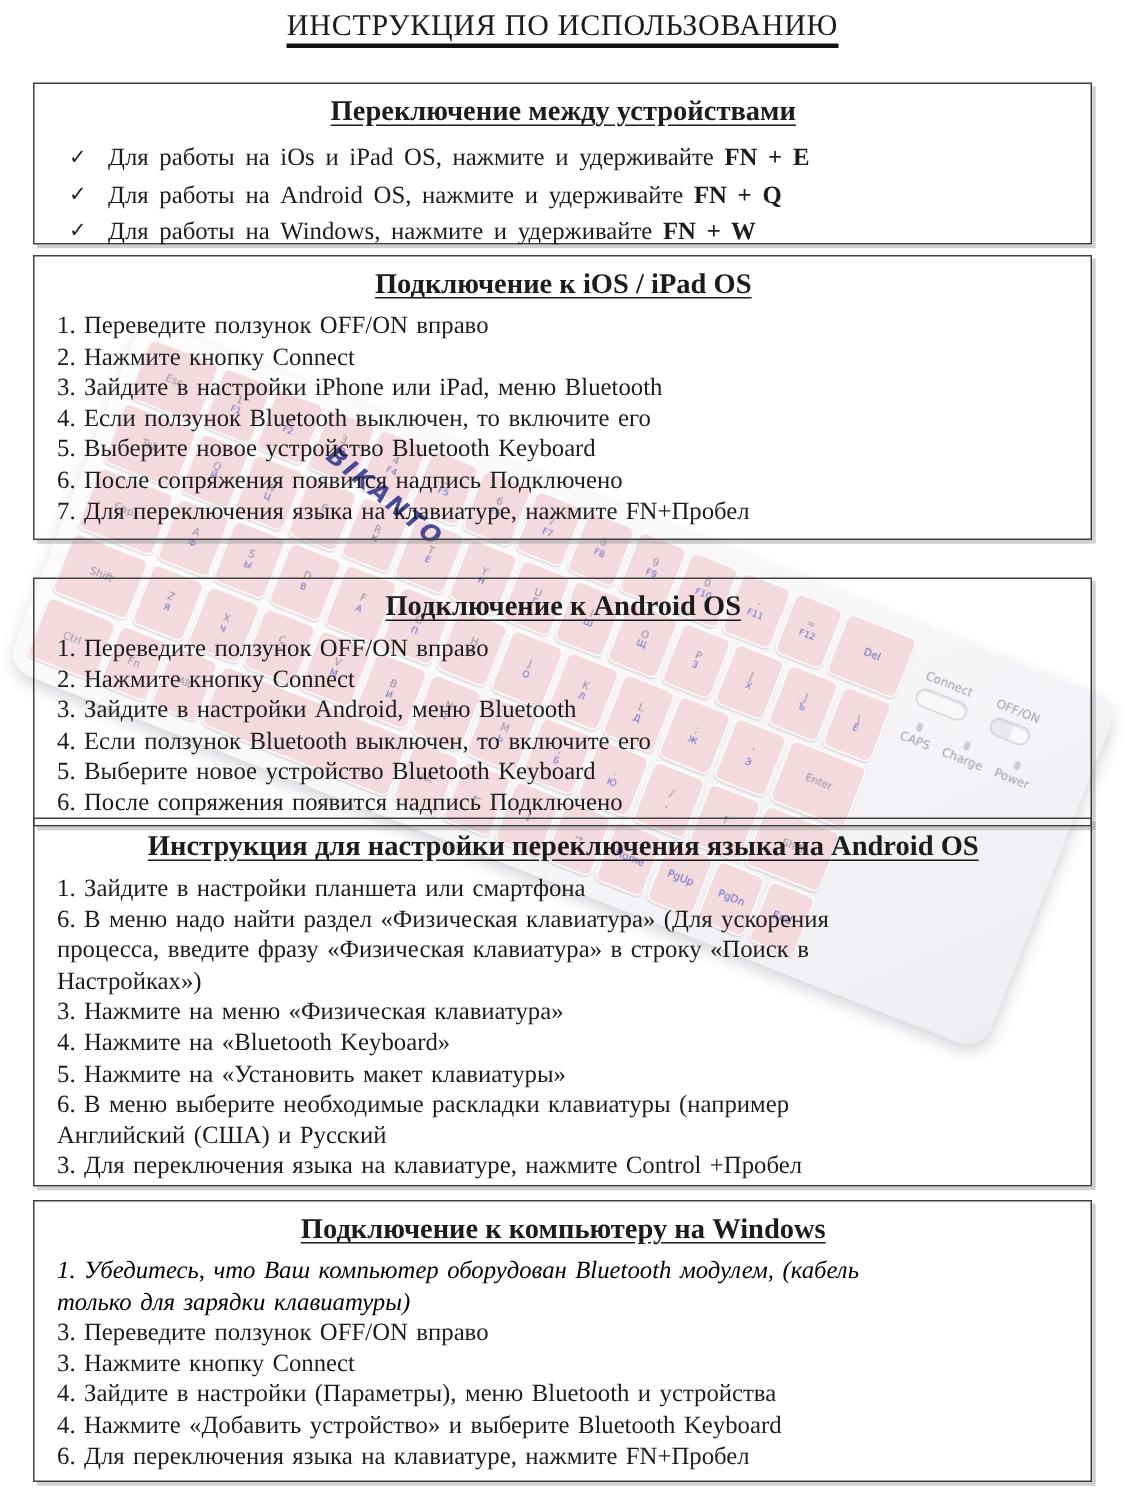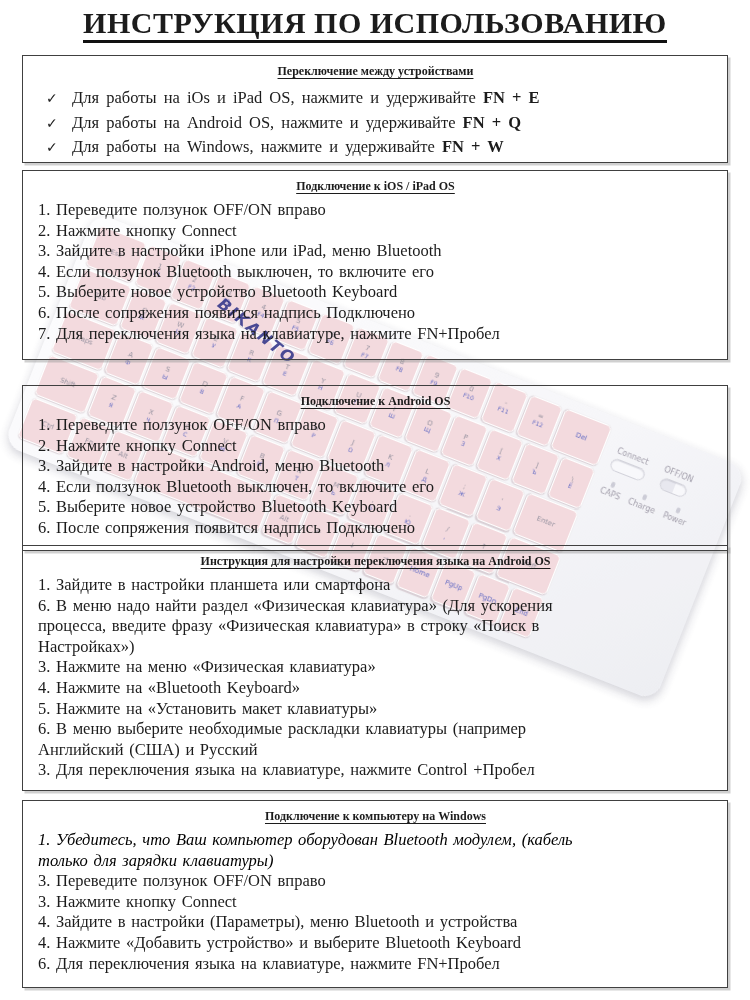--- a/index.html
+++ b/index.html
@@ -4,21 +4,21 @@
 <style>
   html,body{margin:0;padding:0;background:#fff;}
   .page{
     position:relative;width:750px;height:1000px;overflow:hidden;background:#fff;
     font-family:"Liberation Serif","DejaVu Serif",serif;color:#1c1c1c;
   }
 
   
   .page-title{
     position:absolute;top:6px;left:0;width:100%;text-align:center;
-    font-size:30px;font-weight:bold;letter-spacing:.5px;margin:0;
+    font-size:20px;font-weight:normal;letter-spacing:.5px;margin:0;
   }
   .page-title span{
     border-bottom:3px solid #111;padding-bottom:1px;
   }
 
   
   .kb{
     position:absolute;left:95px;top:212px;width:700px;height:250px;
     transform:rotate(21.5deg);transform-origin:0 0;
     background:linear-gradient(135deg,#fdfdfe 0%,#f6f6f9 60%,#ecedf2 100%);
@@ -69,21 +69,21 @@
     border:1.5px solid #404040;background:transparent;z-index:2;
     padding:5px 14px 0 15px;box-shadow:2.5px 2.5px 0 rgba(150,150,150,.45);
   }
   .s1{top:55px;height:108px;}
   .s2{top:170px;height:190px;}
   .s3{top:385px;height:166px;}
   .s4{top:545px;height:246px;}
   .s5{top:800px;height:188px;}
 
   .sec h2{
-    margin:3px 0 6px;text-align:center;font-size:12px;font-weight:bold;
+    margin:3px 0 6px;text-align:center;font-size:19px;font-weight:bold;
     text-decoration:underline;text-underline-offset:3px;
   }
   .items{margin-top:2px;}
   .item{
     font-size:16.5px;line-height:20.6px;white-space:pre-wrap;
     word-spacing:1.5px;
   }
   .item b{font-weight:bold;}
   .item.red{color:#000000;font-style:italic;}
 

